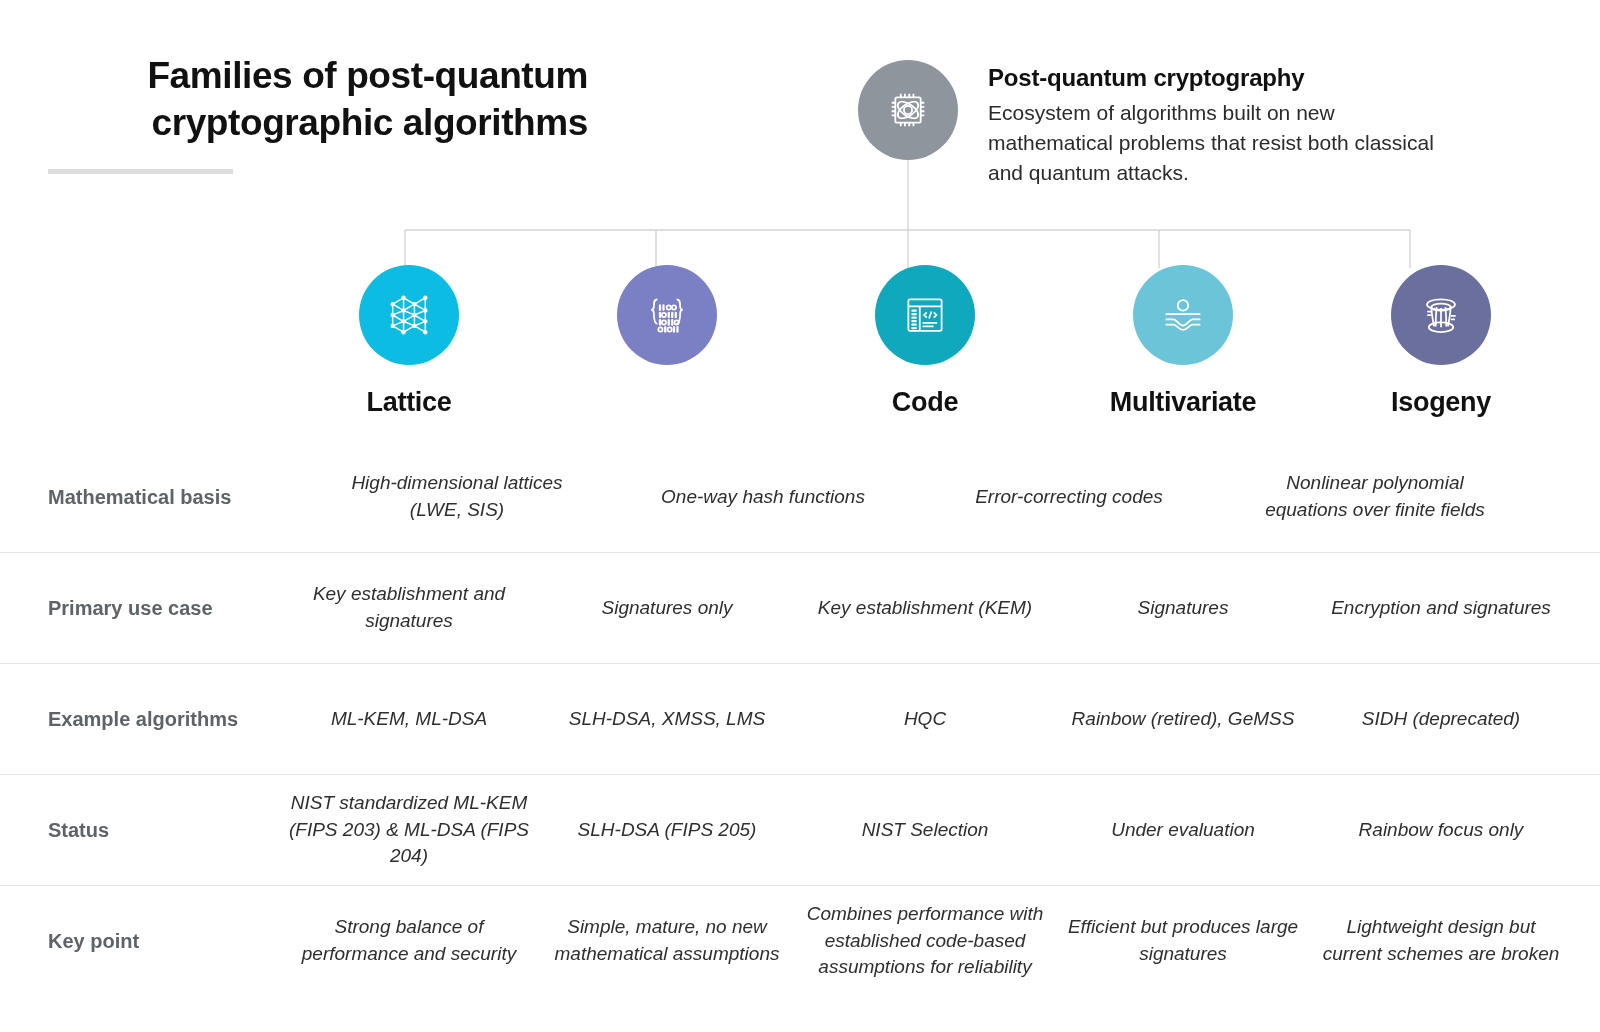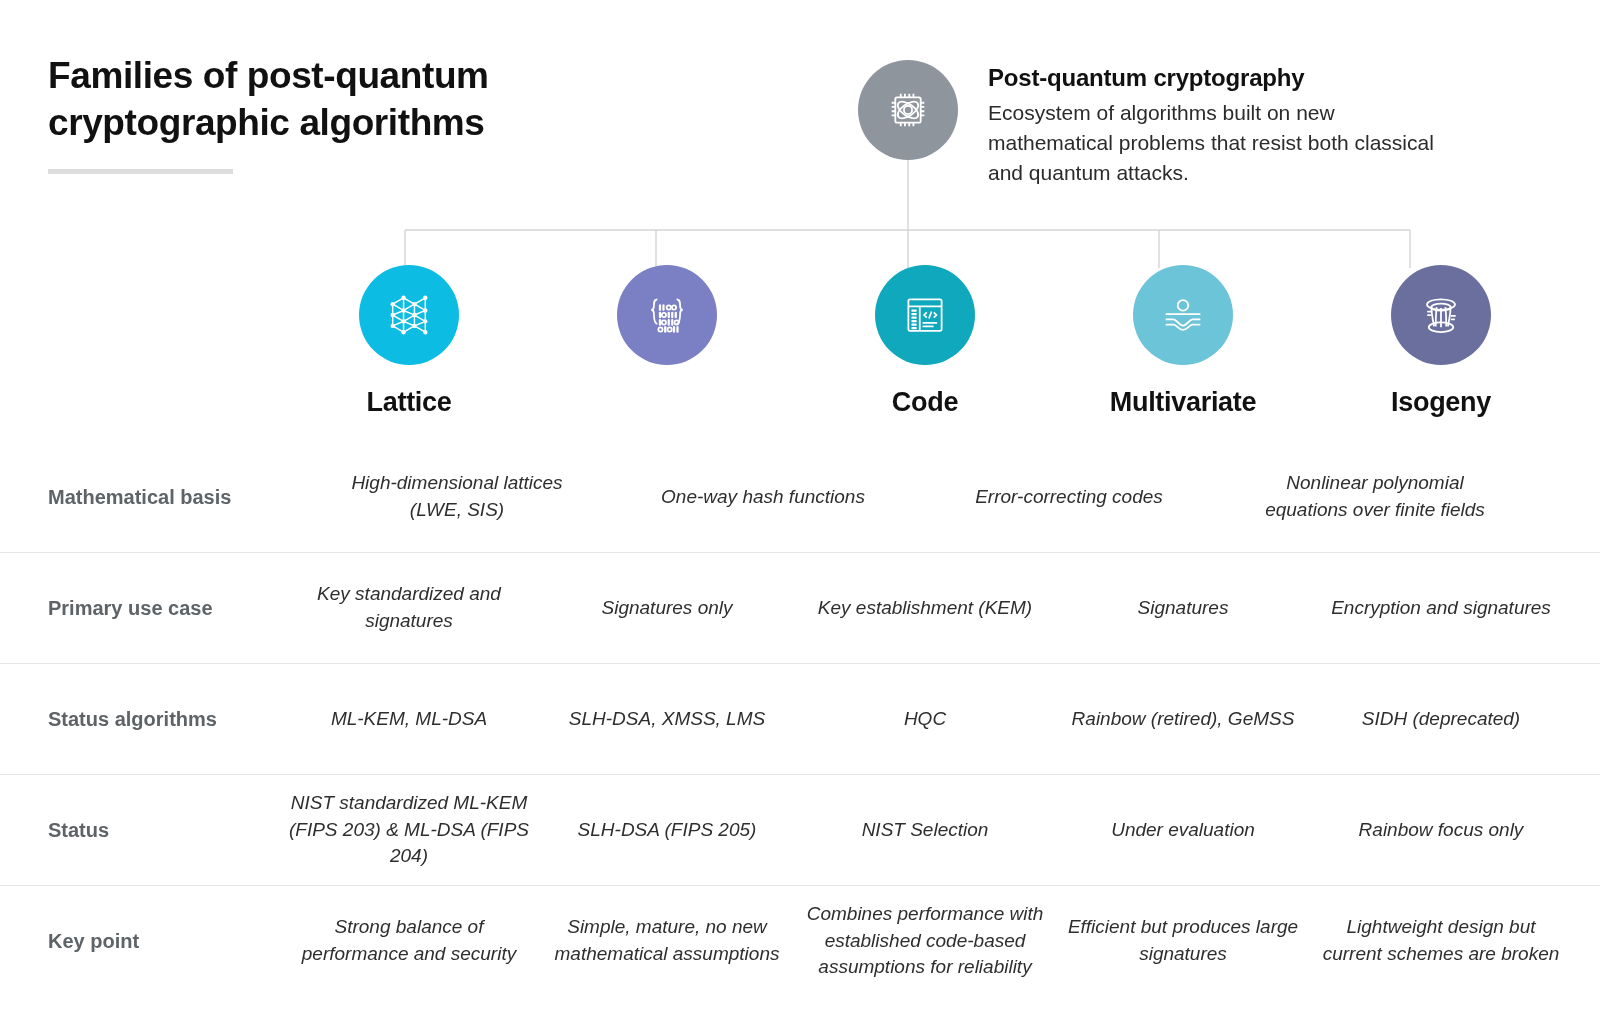--- a/index.html
+++ b/index.html
@@ -21,20 +21,21 @@
     position: absolute;
     top: 0; left: 0;
     width: 1600px;
     height: 230px;
   }
   #title-block {
     position: absolute;
     left: 48px;
     top: 52px;
     width: 540px;
+    text-align: right;
   }
   #main-title {
     font-size: 37px;
     font-weight: bold;
     line-height: 1.28;
     letter-spacing: -0.4px;
     color: #111111;
     margin: 0;
   }
   #title-rule {
@@ -323,39 +324,39 @@
     <div class="col-cell">
         <div class="cell-text">Nonlinear polynomial equations over finite fields</div>
       </div>
   </div>
 
   <div class="data-row">
     <div class="rowlabel-cell">
         <div class="row-label">Primary use case</div>
       </div>
     <div class="col-cell">
-        <div class="cell-text">Key standardized and signatures</div>
+        <div class="cell-text">Key establishment and signatures</div>
       </div>
     <div class="col-cell">
         <div class="cell-text">Signatures only</div>
       </div>
     <div class="col-cell">
         <div class="cell-text">Key establishment (KEM)</div>
       </div>
     <div class="col-cell">
         <div class="cell-text">Signatures</div>
       </div>
     <div class="col-cell">
         <div class="cell-text">Encryption and signatures</div>
       </div>
   </div>
 
   <div class="data-row">
     <div class="rowlabel-cell">
-        <div class="row-label">Status algorithms</div>
+        <div class="row-label">Example algorithms</div>
       </div>
     <div class="col-cell">
         <div class="cell-text">ML-KEM, ML-DSA</div>
       </div>
     <div class="col-cell">
         <div class="cell-text">SLH-DSA, XMSS, LMS</div>
       </div>
     <div class="col-cell">
         <div class="cell-text">HQC</div>
       </div>

